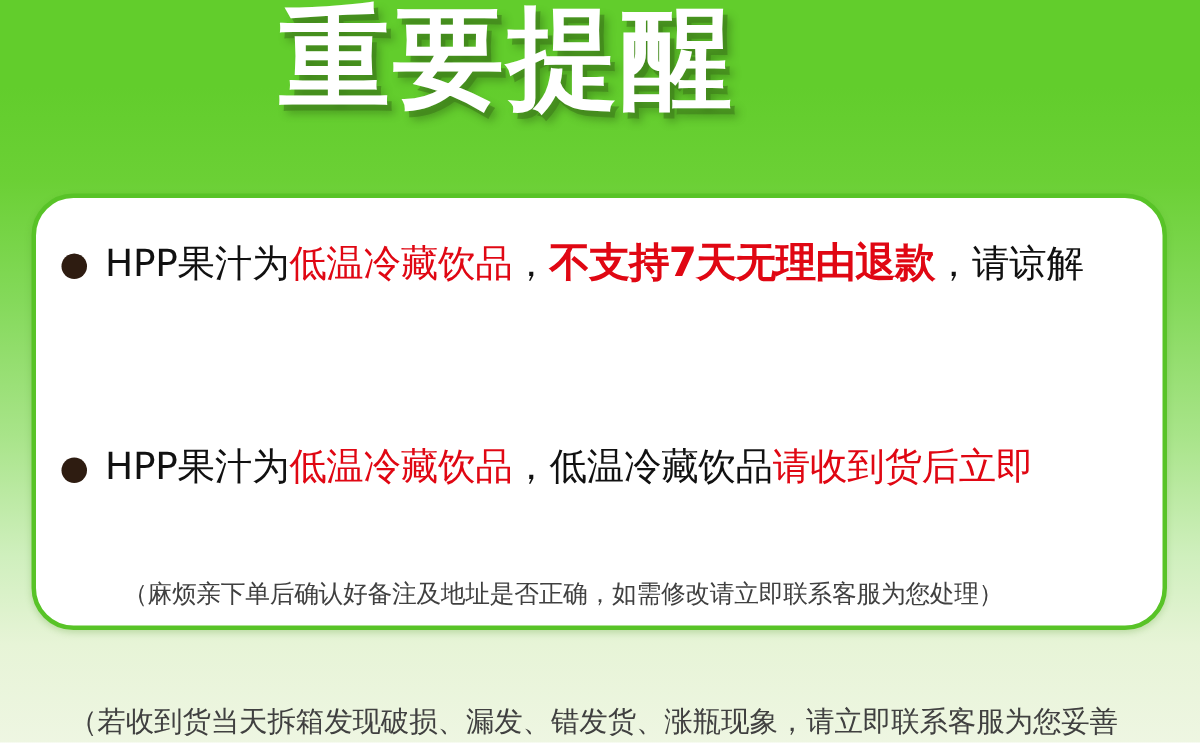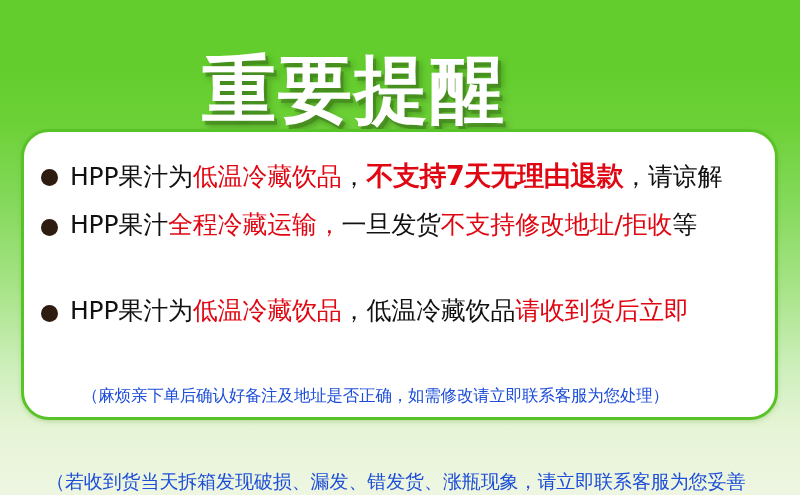--- a/index.html
+++ b/index.html
@@ -28,26 +28,26 @@
         #a8e489 290px,
         #cfefbd 370px,
         #e7f4d7 430px,
         #eef6e2 495px);
     overflow: hidden;
   }
 
   
   #title-band {
     position: absolute;
-    left: 16px;
+    left: 0;
     top: 0;
     width: 676px;
     height: 126px;
     display: flex;
-    align-items: flex-end;
+    align-items: flex-start;
     justify-content: center;
   }
   #poster-title {
     font-family: "DejaVu Sans", "Liberation Sans", sans-serif;
     font-weight: bold;
     font-size: 74px;
     line-height: 1;
     color: #ffffff;
     letter-spacing: 2px;
     margin-top: 2px;
@@ -114,21 +114,21 @@
     font-size: 27px;
     font-weight: bold;
     letter-spacing: -0.5px;
   }
   .line-text .blk {
     color: #111111;
   }
 
   .subnote {
     position: absolute;
-    color: #1d4ed8;
+    color: #404040;
     font-family: "DejaVu Sans", "Liberation Sans", sans-serif;
     line-height: 1.28;
   }
   #subnote-1 {
     left: 58px;
     top: 253px;
     font-size: 16.5px;
     white-space: nowrap;
     letter-spacing: -0.2px;
   }
@@ -163,26 +163,20 @@
   <div id="notice-card">
     <ul class="notice-list">
 
       <li class="notice-item" id="item-1">
         <span class="bullet"></span>
         <span class="line-text">
           <span class="blk">HPP果汁为</span><span class="red">低温冷藏饮品</span><span class="blk">，</span><span class="red-big">不支持7天无理由退款</span><span class="blk">，请谅解</span>
         </span>
       </li>
 
-      <li class="notice-item" id="item-2">
-        <span class="bullet"></span>
-        <span class="line-text">
-          <span class="blk">HPP果汁</span><span class="red">全程冷藏运输，</span><span class="blk">一旦发货</span><span class="red">不支持修改地址/拒收</span><span class="blk">等</span>
-        </span>
-      </li>
 
       <li class="subnote" id="subnote-1">（麻烦亲下单后确认好备注及地址是否正确，如需修改请立即联系客服为您处理）</li>
 
       <li class="notice-item" id="item-3">
         <span class="bullet"></span>
         <span class="line-text">
           <span class="blk">HPP果汁为</span><span class="red">低温冷藏饮品</span><span class="blk">，低温冷藏饮品</span><span class="red">请收到货后立即</span>
         </span>
       </li>
 

